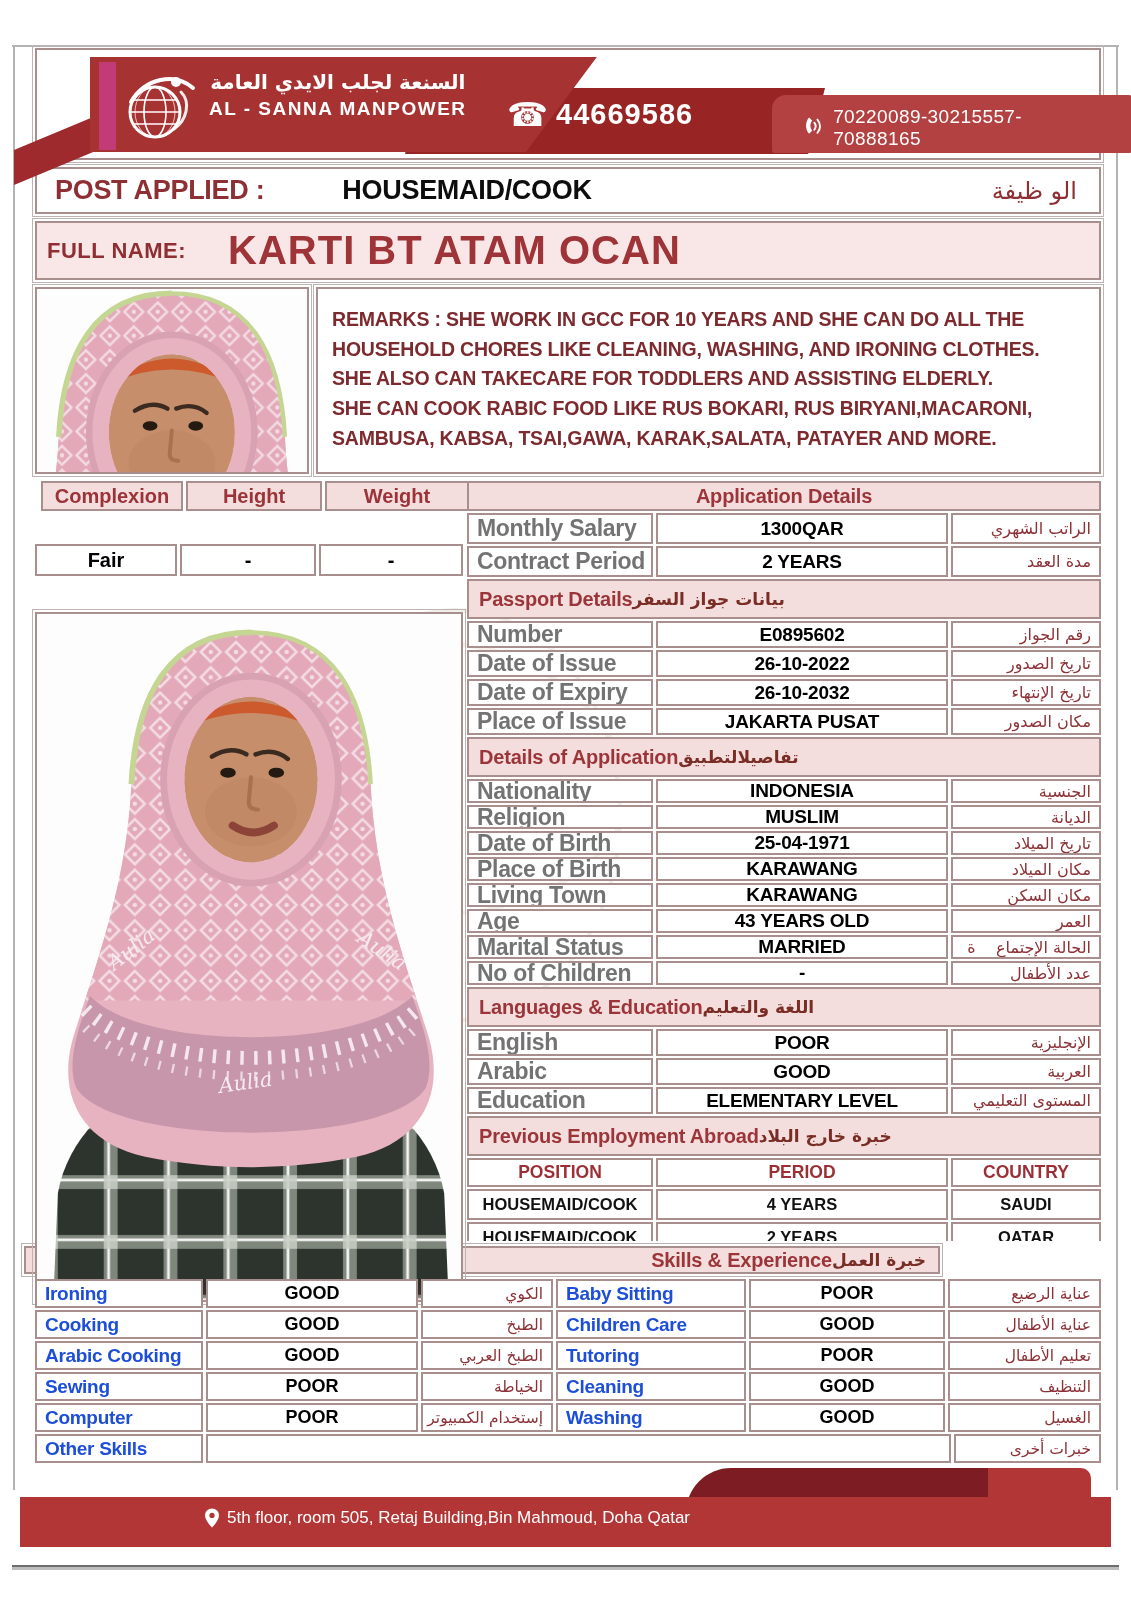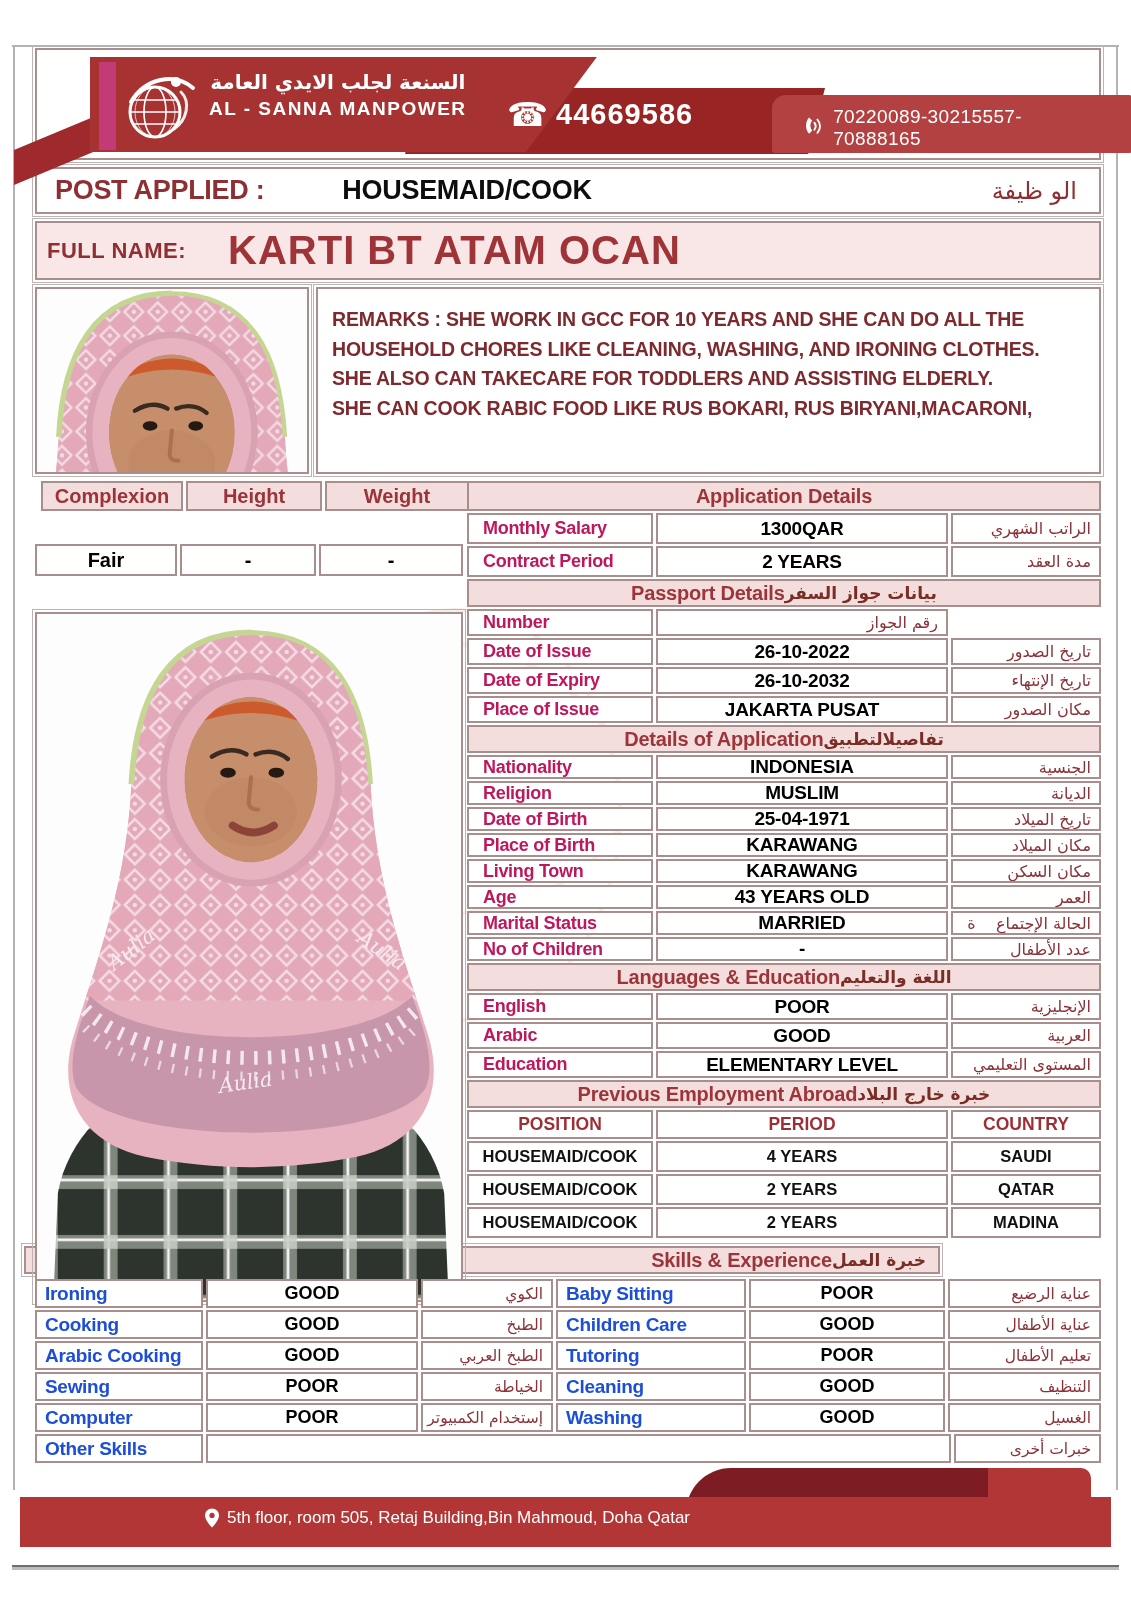--- a/index.html
+++ b/index.html
@@ -46,32 +46,32 @@
   .pgrid{position:absolute;left:35px;width:430px;display:grid;grid-template-columns:142px 136px 144px;gap:3px;}
   #phys-h{top:481px;margin-left:6px;}
   #phys-v{top:514px;}
   .pcell{border:2px solid #a98e8e;box-sizing:border-box;display:flex;align-items:center;justify-content:center;}
   .pcell.hd{background:#f3dddd;color:#9c3338;font-weight:bold;font-size:20px;height:30px;}
   .pcell.vl{background:#fff;color:#000;font-weight:bold;font-size:20px;height:32px;}
   #photo-big-box{left:35px;top:550px;width:428px;height:690px;overflow:hidden;}
   
   #right-col{position:absolute;left:467px;top:481px;width:634px;height:760px;
              display:flex;flex-direction:column;gap:2px;overflow:hidden;}
-  .shdr{background:#f3dddd;border:2px solid #a98e8e;box-sizing:border-box;height:28px;flex:none;
-        display:flex;align-items:center;justify-content:center;padding:0 10px;}
+  .shdr{background:#f3dddd;border:2px solid #a98e8e;box-sizing:border-box;height:40px;flex:none;
+        display:flex;align-items:center;justify-content:flex-start;padding:0 10px;}
   .shdr.c-center{height:30px;justify-content:center;}
   .sh-en{color:#9c353a;font-weight:bold;font-size:20px;letter-spacing:-.2px;}
   .sh-ar{color:#7a2d25;font-weight:bold;font-size:17px;}
   .rrow{display:grid;grid-template-columns:186px 292px 1fr;gap:3px;height:24px;flex:none;}
   .rrow.h31{height:31px;}
   .rrow.h27{height:27px;}
   .rrow.emph{height:29px;}
   .rrow.empr{height:31px;}
   .cl{border:2px solid #a98e8e;box-sizing:border-box;background:#fff;display:flex;align-items:center;overflow:hidden;}
-  .cl.lbl{color:#be185d;font-weight:bold;font-size:18px;padding-left:14px;letter-spacing:-.3px;}
+  .cl.lbl{color:#737373;font-weight:bold;font-size:23px;padding-left:8px;letter-spacing:-.3px;}
   .cl.val{justify-content:center;color:#000;font-weight:bold;font-size:19px;letter-spacing:-.2px;}
   .cl.arc{justify-content:flex-start;padding-left:8px;padding-right:8px;color:#8c3136;font-size:16px;}
   .cl.emh{justify-content:center;color:#9c2f35;font-weight:bold;font-size:17.5px;}
   .cl.emv{justify-content:center;color:#111;font-weight:bold;font-size:16.5px;}
   
   #skills-header{left:24px;top:1246px;width:916px;height:28px;background:#f3dddd;border:2px solid #a98e8e;outline:1px solid #bdb3b3;outline-offset:2px;box-sizing:border-box;position:absolute;display:flex;align-items:center;justify-content:flex-end;padding:0 12px;}
   #skills-rows{position:absolute;left:35px;top:1279px;width:1066px;display:flex;flex-direction:column;gap:2px;}
   .skrow{display:grid;grid-template-columns:168px 212px 132px 190px 196px 1fr;gap:3px;height:29px;}
   .skrow.other{grid-template-columns:168px 745px 1fr;}
   .sk{border:2px solid #a98e8e;box-sizing:border-box;background:#fff;display:flex;align-items:center;overflow:hidden;}
@@ -200,20 +200,21 @@
     <svg width="274" height="187" viewBox="38 6 126 86" preserveAspectRatio="xMidYMid slice">
       <use href="#portrait-art"></use>
     </svg>
   </div>
   <div class="box" id="remarks-box">
     <div id="remarks">
       <div>REMARKS : SHE WORK IN GCC FOR 10 YEARS AND SHE CAN DO ALL THE</div>
       <div>HOUSEHOLD CHORES LIKE CLEANING, WASHING, AND IRONING CLOTHES.</div>
       <div>SHE ALSO CAN TAKECARE FOR TODDLERS AND ASSISTING ELDERLY.</div>
       <div>SHE CAN COOK RABIC FOOD LIKE RUS BOKARI, RUS BIRYANI,MACARONI,</div>
+      <div>SAMBUSA, KABSA, TSAI,GAWA, KARAK,SALATA, PATAYER AND MORE.</div>
     </div>
   </div>
 
   <div class="pgrid z" id="phys-h">
     <div class="pcell hd">Complexion</div>
     <div class="pcell hd">Height</div>
     <div class="pcell hd">Weight</div>
   </div>
   <div class="pgrid z" id="phys-v">
     <div class="pcell vl">Fair</div>
@@ -240,20 +241,21 @@
         <div class="cl lbl">Contract Period</div>
         <div class="cl val">2 YEARS</div>
         <div class="cl arc ar">مدة العقد</div>
       </div>
       <div class="shdr">
         <div class="sh-en">Passport Details</div>
         <div class="sh-ar ar">بيانات جواز السفر</div>
       </div>
       <div class="rrow h27">
         <div class="cl lbl">Number</div>
+        <div class="cl val">E0895602</div>
         <div class="cl arc ar">رقم الجواز</div>
       </div>
       <div class="rrow h27">
         <div class="cl lbl">Date of Issue</div>
         <div class="cl val">26-10-2022</div>
         <div class="cl arc ar">تاريخ الصدور</div>
       </div>
       <div class="rrow h27">
         <div class="cl lbl">Date of Expiry</div>
         <div class="cl val">26-10-2032</div>

